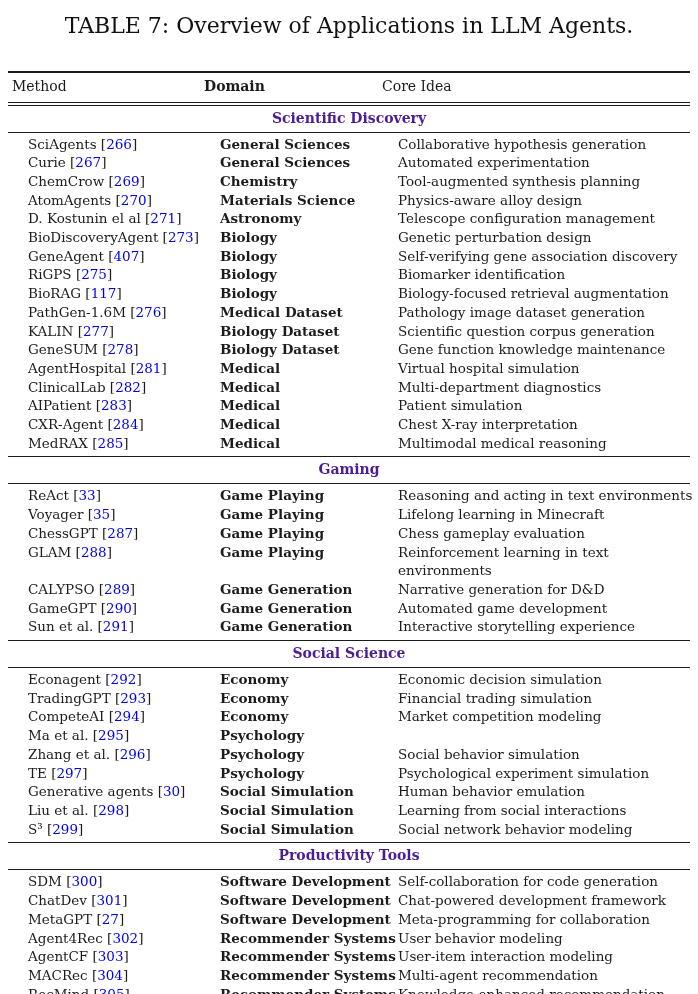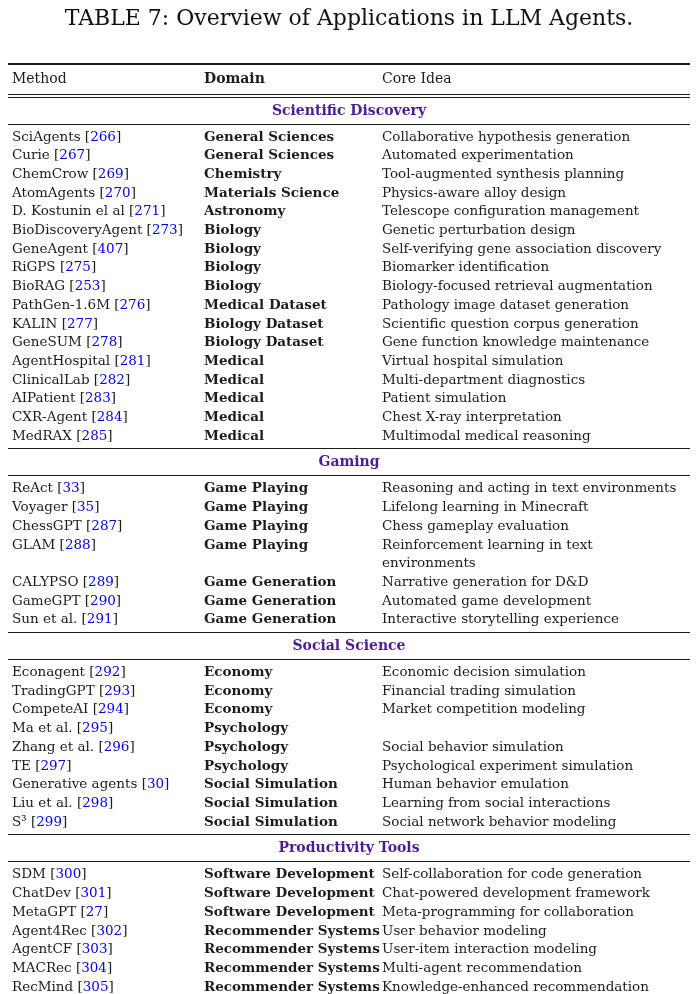--- a/index.html
+++ b/index.html
@@ -5,21 +5,21 @@
   * { box-sizing: border-box; margin: 0; padding: 0; }
   html, body {
     width: 698px; height: 994px;
     background: #ffffff;
     overflow: hidden;
     font-family: "DejaVu Serif", "Liberation Serif", serif;
     color: #1c1c1c;
   }
   .page { width: 698px; height: 994px; }
   .caption {
-    padding-top: 4px;
+    padding-top: 12px;
     text-align: center;
     font-size: 22px;
     line-height: 28px;
     color: #111;
   }
   .tablewrap {
     width: 682px;
     margin: 31px auto 0 auto;
   }
   .rule-thick { height: 0; border-top: 2.5px solid #1b1b1b; }
@@ -36,21 +36,21 @@
   .cell-idea { text-align: left; }
   .section-title {
     text-align: center;
     font-weight: bold;
     font-size: 14px;
     line-height: 17px;
     padding: 4px 0 5px 0;
     color: #4c1d95;
   }
   .rows { padding: 2px 0 4px 0; }
-  .rows .tr { font-size: 13.5px; line-height: 18.7px; }
+  .rows .tr { font-size: 13.5px; line-height: 18.7px; margin-left: 16px; }
   .cite { color: var(--cite-color, #0000e8); }
   .bracket { color: #1c1c1c; }
 </style>
 </head>
 <body>
 
 <div class="page">
   <div class="caption">TABLE 7: Overview of Applications in LLM Agents.</div>
 
   <div class="tablewrap">
@@ -102,21 +102,21 @@
             <div class="cell-method"><span class="mname">GeneAgent</span><span class="bracket">&nbsp;[</span><span class="cite">407</span><span class="bracket">]</span></div>
             <div class="cell-domain">Biology</div>
             <div class="cell-idea">Self-verifying gene association discovery</div>
           </div>
           <div class="tr">
             <div class="cell-method"><span class="mname">RiGPS</span><span class="bracket">&nbsp;[</span><span class="cite">275</span><span class="bracket">]</span></div>
             <div class="cell-domain">Biology</div>
             <div class="cell-idea">Biomarker identification</div>
           </div>
           <div class="tr">
-            <div class="cell-method"><span class="mname">BioRAG</span><span class="bracket">&nbsp;[</span><span class="cite">253</span><span class="bracket">]</span></div>
+            <div class="cell-method"><span class="mname">BioRAG</span><span class="bracket">&nbsp;[</span><span class="cite">117</span><span class="bracket">]</span></div>
             <div class="cell-domain">Biology</div>
             <div class="cell-idea">Biology-focused retrieval augmentation</div>
           </div>
           <div class="tr">
             <div class="cell-method"><span class="mname">PathGen-1.6M</span><span class="bracket">&nbsp;[</span><span class="cite">276</span><span class="bracket">]</span></div>
             <div class="cell-domain">Medical Dataset</div>
             <div class="cell-idea">Pathology image dataset generation</div>
           </div>
           <div class="tr">
             <div class="cell-method"><span class="mname">KALIN</span><span class="bracket">&nbsp;[</span><span class="cite">277</span><span class="bracket">]</span></div>

